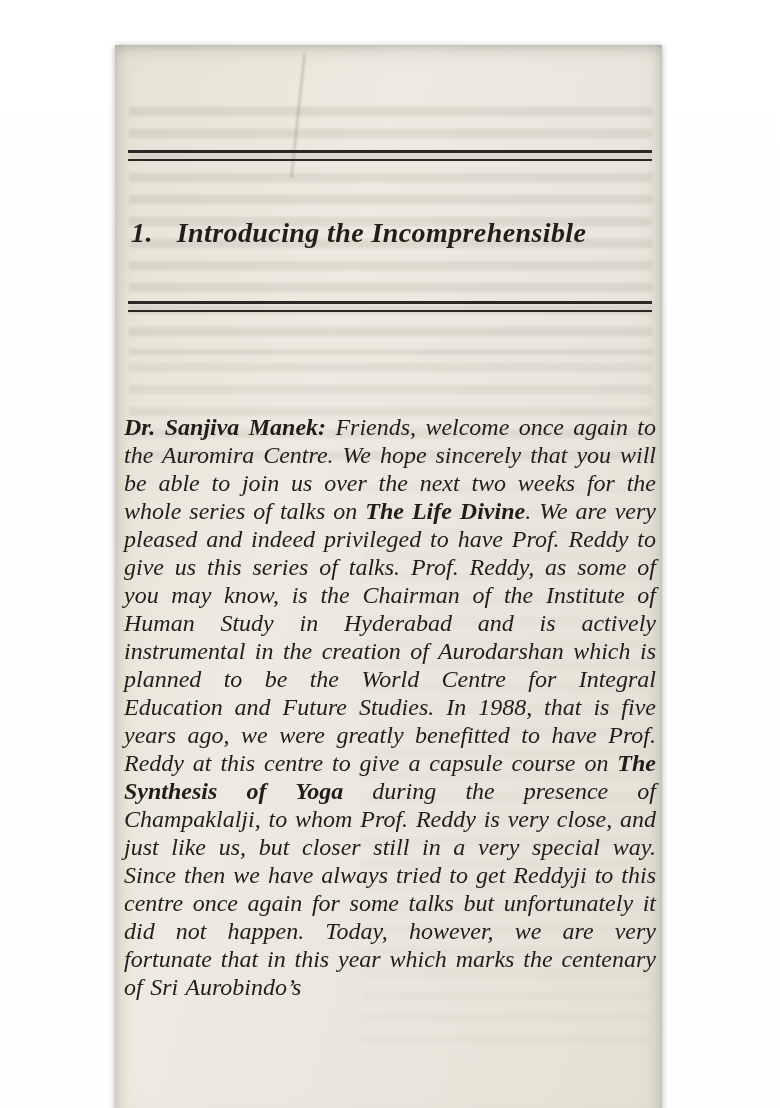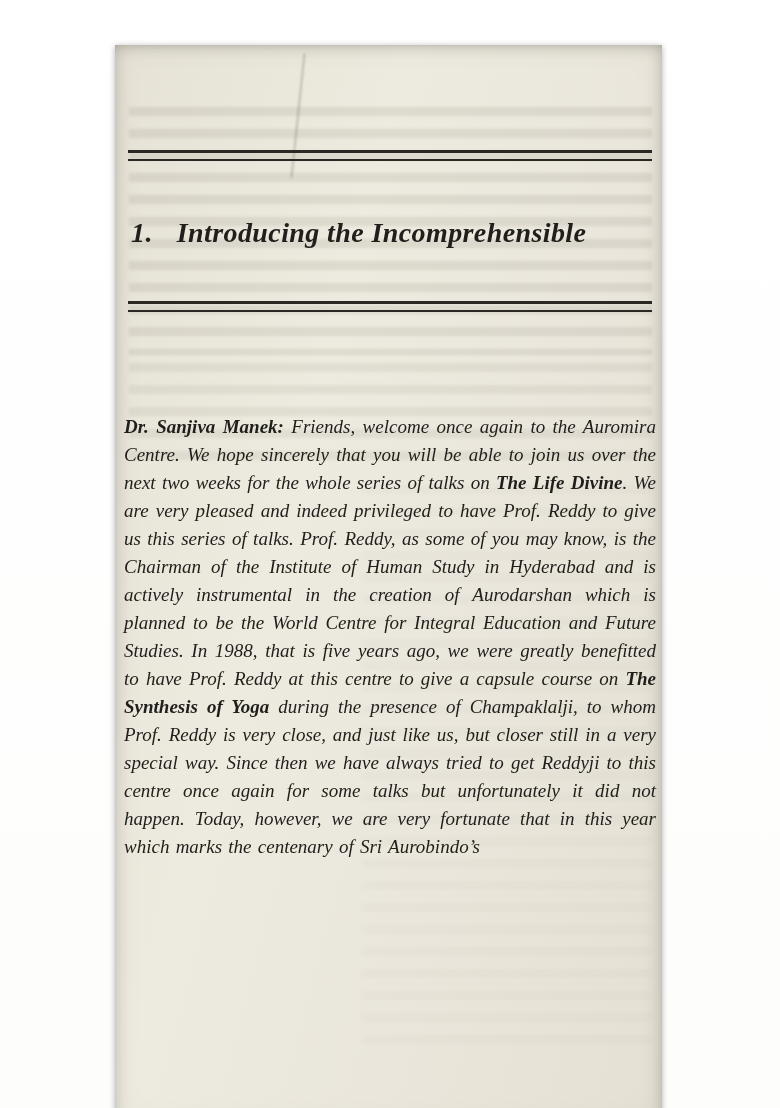--- a/index.html
+++ b/index.html
@@ -62,21 +62,21 @@
     font-size: 28px;
     letter-spacing: 0.4px;
     color: #211f1c;
     white-space: nowrap;
   }
   .chapter-title .num { display: inline-block; margin-right: 24px; }
   .body-text {
     position: absolute;
     left: 9px; right: 6px; top: 368px;
     font-style: italic;
-    font-size: 19px;
+    font-size: 24px;
     line-height: 28px;
     color: #201e1b;
     text-align: justify;
     word-spacing: 1.5px;
   }
   .body-text .b { font-weight: 700; }
 </style>
 </head>
 <body>
 

